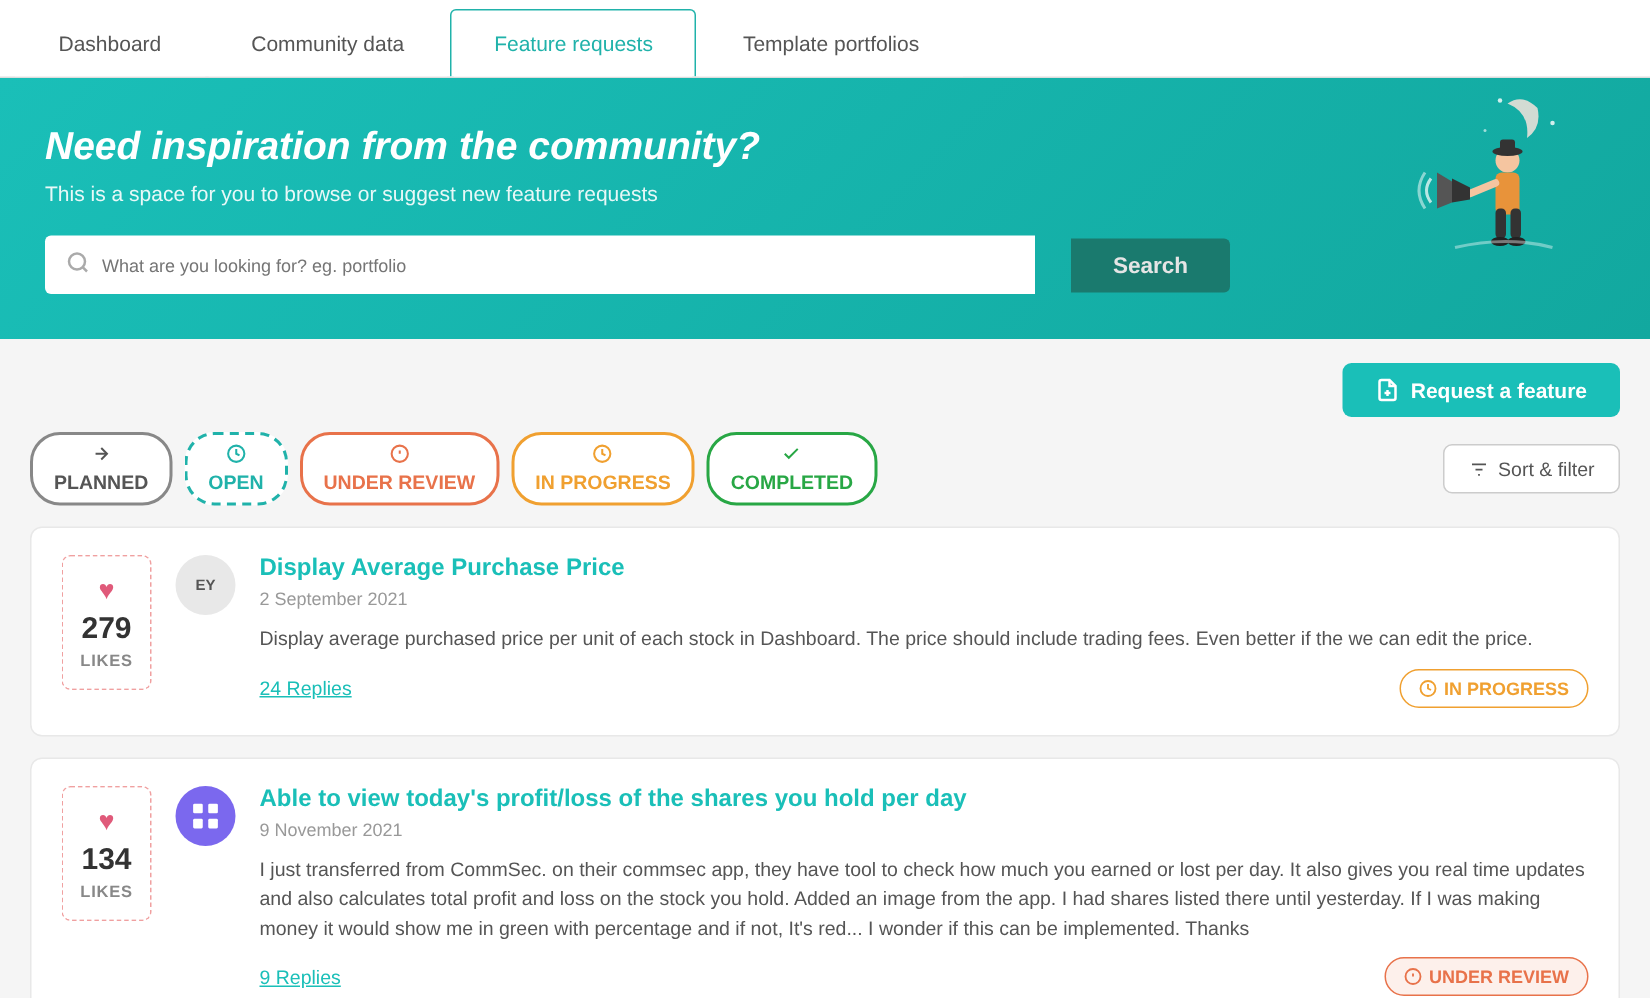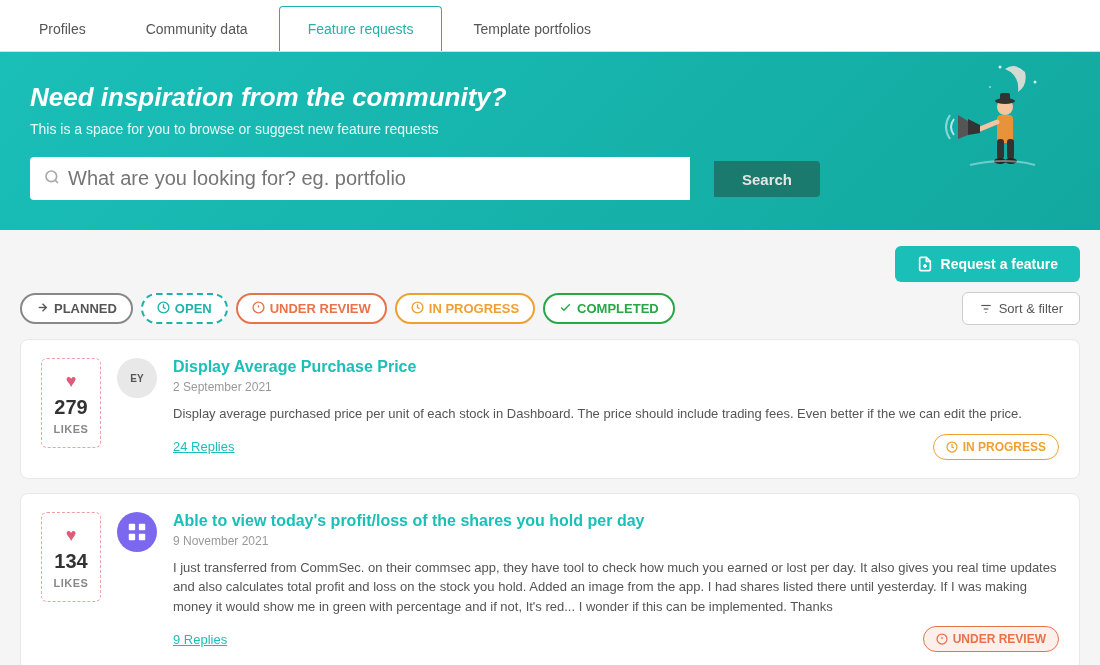--- a/index.html
+++ b/index.html
@@ -10,31 +10,31 @@
     .tab { padding: 14px 28px; cursor: pointer; border: 1px solid transparent; border-bottom: none; background: #fff; font-size: 14px; color: #555; border-radius: 4px 4px 0 0; margin-right: 2px; margin-top: 6px; }
     .tab.active { border-color: #20b2aa; color: #20b2aa; background: #fff; font-weight: 500; }
 
     
     .hero { background: linear-gradient(135deg, #1abfb8 0%, #12a89f 100%); padding: 30px 40px 30px 30px; margin: 0; position: relative; overflow: hidden; min-height: 150px; }
     .hero-title { font-size: 26px; font-weight: 700; color: #fff; margin-bottom: 8px; font-style: italic; }
     .hero-subtitle { font-size: 14px; color: rgba(255,255,255,0.9); margin-bottom: 20px; }
     .search-row { display: flex; align-items: center; gap: 0; max-width: 790px; }
     .search-input-wrap { flex: 1; display: flex; align-items: center; background: #fff; border-radius: 4px 0 0 4px; padding: 10px 14px; }
     .search-icon-svg { color: #aaa; margin-right: 8px; flex-shrink: 0; }
-    .search-input { border: none; outline: none; font-size: 20px; color: #555; width: 100%; background: transparent; }
+    .search-input { border: none; outline: none; font-size: 12px; color: #555; width: 100%; background: transparent; }
     .search-btn { background: #1a7a6e; color: #e5e5e5; border: none; padding: 10px 28px; border-radius: 0 4px 4px 0; font-size: 15px; font-weight: 600; cursor: pointer; height: 36px; margin-left: 24px; }
 
     
     .action-bar { display: flex; justify-content: flex-end; padding: 16px 20px 10px; }
     .request-btn { background: #1abfb8; color: #fff; border: none; padding: 10px 22px; border-radius: 6px; font-size: 14px; font-weight: 600; cursor: pointer; display: flex; gap: 8px; }
 
     
     .filter-bar { display: flex; align-items: center; justify-content: space-between; padding: 0 20px 14px; }
     .chips { display: flex; gap: 8px; flex-wrap: wrap; }
-    .chip { display: flex; gap: 5px; padding: 6px 14px; border-radius: 20px; font-size: 13px; font-weight: 600; cursor: pointer; border: 2px solid transparent; }
+    .chip { display: flex; align-items: center; gap: 5px; padding: 6px 14px; border-radius: 20px; font-size: 13px; font-weight: 600; cursor: pointer; border: 2px solid transparent; flex-direction: column; }
     .chip-planned { border-color: #888; color: #555; background: #fff; }
     .chip-open { border-color: #20b2aa; color: #20b2aa; background: #fff; border-style: dashed; }
     .chip-under-review { border-color: #e8724a; color: #e8724a; background: #fff; }
     .chip-in-progress { border-color: #f0a030; color: #f0a030; background: #fff; }
     .chip-completed { border-color: #28a745; color: #28a745; background: #fff; }
     .sort-filter-btn { display: flex; align-items: center; gap: 6px; padding: 8px 16px; border: 1px solid #ccc; border-radius: 6px; background: #fff; cursor: pointer; font-size: 13px; color: #555; }
 
     
     .cards { padding: 0 20px 20px; display: flex; flex-direction: column; gap: 14px; }
     .card { background: #fff; border-radius: 8px; border: 1px solid #e8e8e8; display: flex; align-items: flex-start; padding: 18px 20px; gap: 16px; }
@@ -54,21 +54,21 @@
     .badge-in-progress { border: 1px solid #f0a030; color: #f0a030; background: #fff; }
     .badge-under-review { border: 1px solid #e8724a; color: #e8724a; background: #fdf0eb; }
 
     
     .illus-container { position: absolute; right: 50px; top: 5px; }
   </style>
 </head>
 <body>
 
 <div class="tabs-bar">
-  <div class="tab">Profiles</div>
+  <div class="tab">Dashboard</div>
   <div class="tab">Community data</div>
   <div class="tab active">Feature requests</div>
   <div class="tab">Template portfolios</div>
 </div>
 
 <div class="hero">
   <div class="hero-title">Need inspiration from the community?</div>
   <div class="hero-subtitle">This is a space for you to browse or suggest new feature requests</div>
   <div class="search-row">
     <div class="search-input-wrap">

